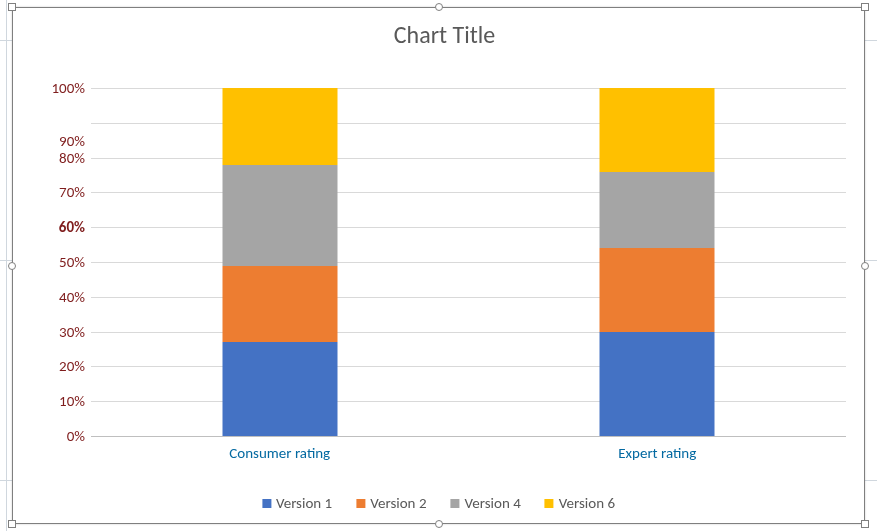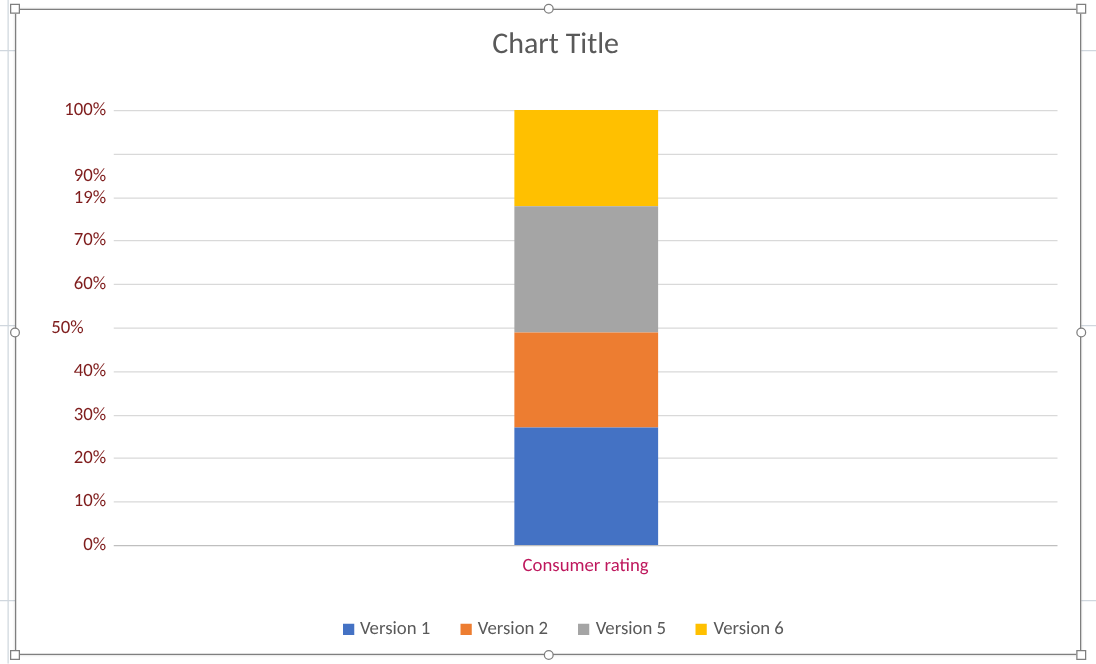--- a/index.html
+++ b/index.html
@@ -122,34 +122,33 @@
   .seg {
     width: 100%;
   }
   
   .xcat-label {
     position: absolute;
     top: 100%;
     left: 50%;
     transform: translate(-50%, 8px);
     font-size: 15px;
-    color: #be185d;
+    color: #0369a1;
     white-space: nowrap;
   }
   
   .legend {
     position: absolute;
     left: 50%;
     bottom: 11px;
     transform: translateX(-50%);
     display: flex;
     gap: 24px;
     font-size: 15px;
     color: #595959;
-    margin-left: 12px;
   }
   .legend-item {
     display: inline-flex;
     align-items: center;
     gap: 5px;
   }
   .legend-swatch {
     width: 9px;
     height: 9px;
     display: inline-block;
@@ -190,46 +189,55 @@
         <div class="columns" id="columns">
             <div class="col-slot">
               <div class="bar">
                 <div class="seg" title="Version 1: 27%" style="height: 27%; background: rgb(68, 114, 196);"></div>
                 <div class="seg" title="Version 2: 22%" style="height: 22%; background: rgb(237, 125, 49);"></div>
                 <div class="seg" title="Version 3: 29%" style="height: 29%; background: rgb(165, 165, 165);"></div>
                 <div class="seg" title="Version 4: 22%" style="height: 22%; background: rgb(255, 192, 0);"></div>
               </div>
               <div class="xcat-label">Consumer rating</div>
             </div>
+            <div class="col-slot">
+              <div class="bar">
+                <div class="seg" title="Version 1: 30%" style="height: 30%; background: rgb(68, 114, 196);"></div>
+                <div class="seg" title="Version 2: 24%" style="height: 24%; background: rgb(237, 125, 49);"></div>
+                <div class="seg" title="Version 3: 22%" style="height: 22%; background: rgb(165, 165, 165);"></div>
+                <div class="seg" title="Version 4: 24%" style="height: 24%; background: rgb(255, 192, 0);"></div>
+              </div>
+              <div class="xcat-label">Expert rating</div>
+            </div>
           </div>
       <div class="ytick-label" style="top: 348px; left: -68px;">0%</div>
           <div class="ytick-label" style="top: 313.2px; left: -68px; text-align: right;">10%</div>
           <div class="ytick-label" style="top: 278.4px; left: -68px;">20%</div>
           <div class="ytick-label" style="top: 243.6px; left: -68px;">30%</div>
           <div class="ytick-label" style="top: 208.8px; left: -68px;">40%</div>
-          <div class="ytick-label" style="top: 174px; left: -68px; text-align: center;">50%</div>
-          <div class="ytick-label" style="top: 139.2px; left: -68px;">60%</div>
+          <div class="ytick-label" style="top: 174px; left: -68px;">50%</div>
+          <div class="ytick-label" style="top: 139.2px; left: -68px; font-weight: bold;">60%</div>
           <div class="ytick-label" style="top: 104.4px; left: -68px; text-align: right;">70%</div>
-          <div class="ytick-label" style="top: 69.6px; left: -68px;">19%</div>
+          <div class="ytick-label" style="top: 69.6px; left: -68px;">80%</div>
           <div class="ytick-label" style="top: 34.8px; left: -68px; margin-top: 18px;">90%</div>
           <div class="ytick-label" style="top: 0px; left: -68px;">100%</div>
         </div>
 
       <div class="legend" id="legend">
           <span class="legend-item">
             <span class="legend-swatch" style="background: rgb(68, 114, 196);"></span>
             <span>Version 1</span>
           </span>
           <span class="legend-item">
             <span class="legend-swatch" style="background: rgb(237, 125, 49);"></span>
             <span>Version 2</span>
           </span>
           <span class="legend-item">
             <span class="legend-swatch" style="background: rgb(165, 165, 165);"></span>
-            <span>Version 5</span>
+            <span>Version 4</span>
           </span>
           <span class="legend-item">
             <span class="legend-swatch" style="background: rgb(255, 192, 0);"></span>
             <span>Version 6</span>
           </span>
         </div>
 
     </div>
 
     <div class="sel-handle s" style="left:-5px; top:-5px;"></div>

